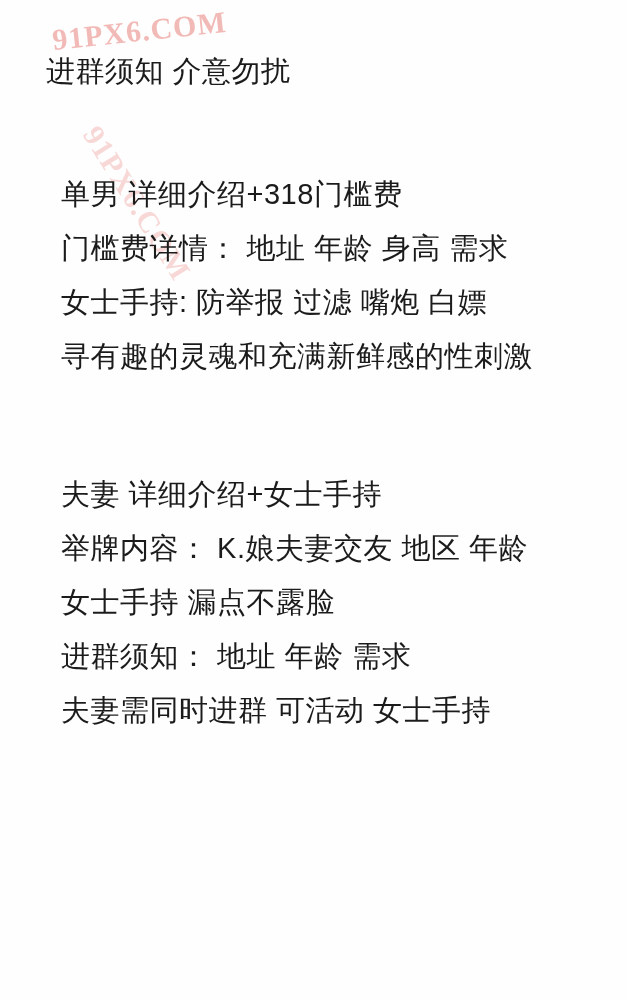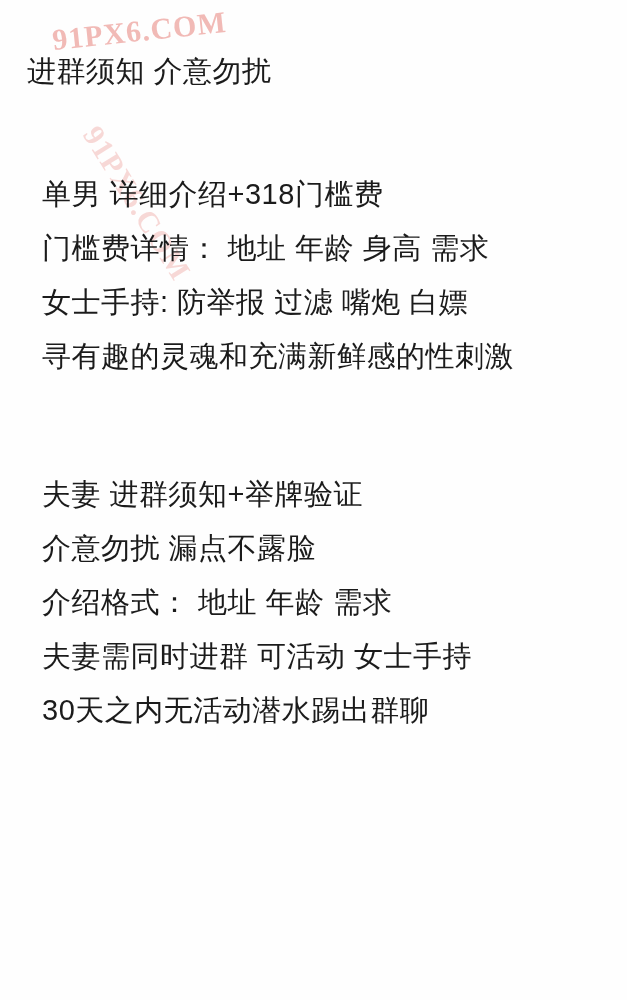--- a/index.html
+++ b/index.html
@@ -45,21 +45,21 @@
     opacity: 0.30;
     transform: rotate(58deg);
     transform-origin: left top;
   }
   
   .content {
     position: absolute;
     left: 0;
     top: 0;
     width: 627px;
-    padding: 44px 40px 0 27px;
+    padding: 44px 40px 0 46px;
     box-sizing: border-box;
   }
   .line {
     color: #1b1b1b;
     font-size: 29px;
     line-height: 54px;
     white-space: pre;
     letter-spacing: 0.5px;
   }
   .line.spacer {
@@ -88,21 +88,21 @@
     <div class="block">
       <div class="line">单男 详细介绍+318门槛费</div>
       <div class="line">门槛费详情： 地址 年龄 身高 需求</div>
       <div class="line">女士手持: 防举报 过滤 嘴炮 白嫖</div>
       <div class="line">寻有趣的灵魂和充满新鲜感的性刺激</div>
     </div>
 
     <div class="line spacer"></div>
 
     <div class="block">
-      <div class="line">夫妻 进群须知+举牌验证</div>
-      <div class="line">介意勿扰 漏点不露脸</div>
-      <div class="line">介绍格式： 地址 年龄 需求</div>
+      <div class="line">夫妻 详细介绍+女士手持</div>
+      <div class="line">举牌内容： K.娘夫妻交友 地区 年龄</div>
+      <div class="line">女士手持 漏点不露脸</div>
+      <div class="line">进群须知： 地址 年龄 需求</div>
       <div class="line">夫妻需同时进群 可活动 女士手持</div>
-      <div class="line">30天之内无活动潜水踢出群聊</div>
     </div>
 
   </div>
 </div>
 
 </body></html>

